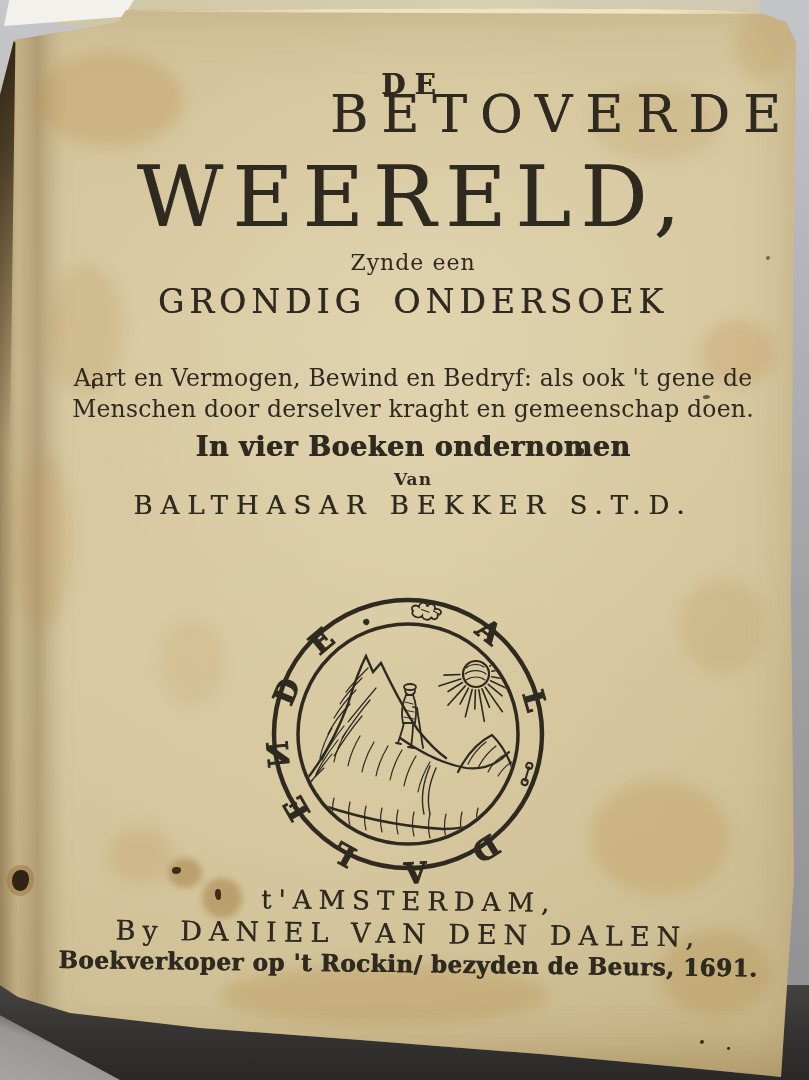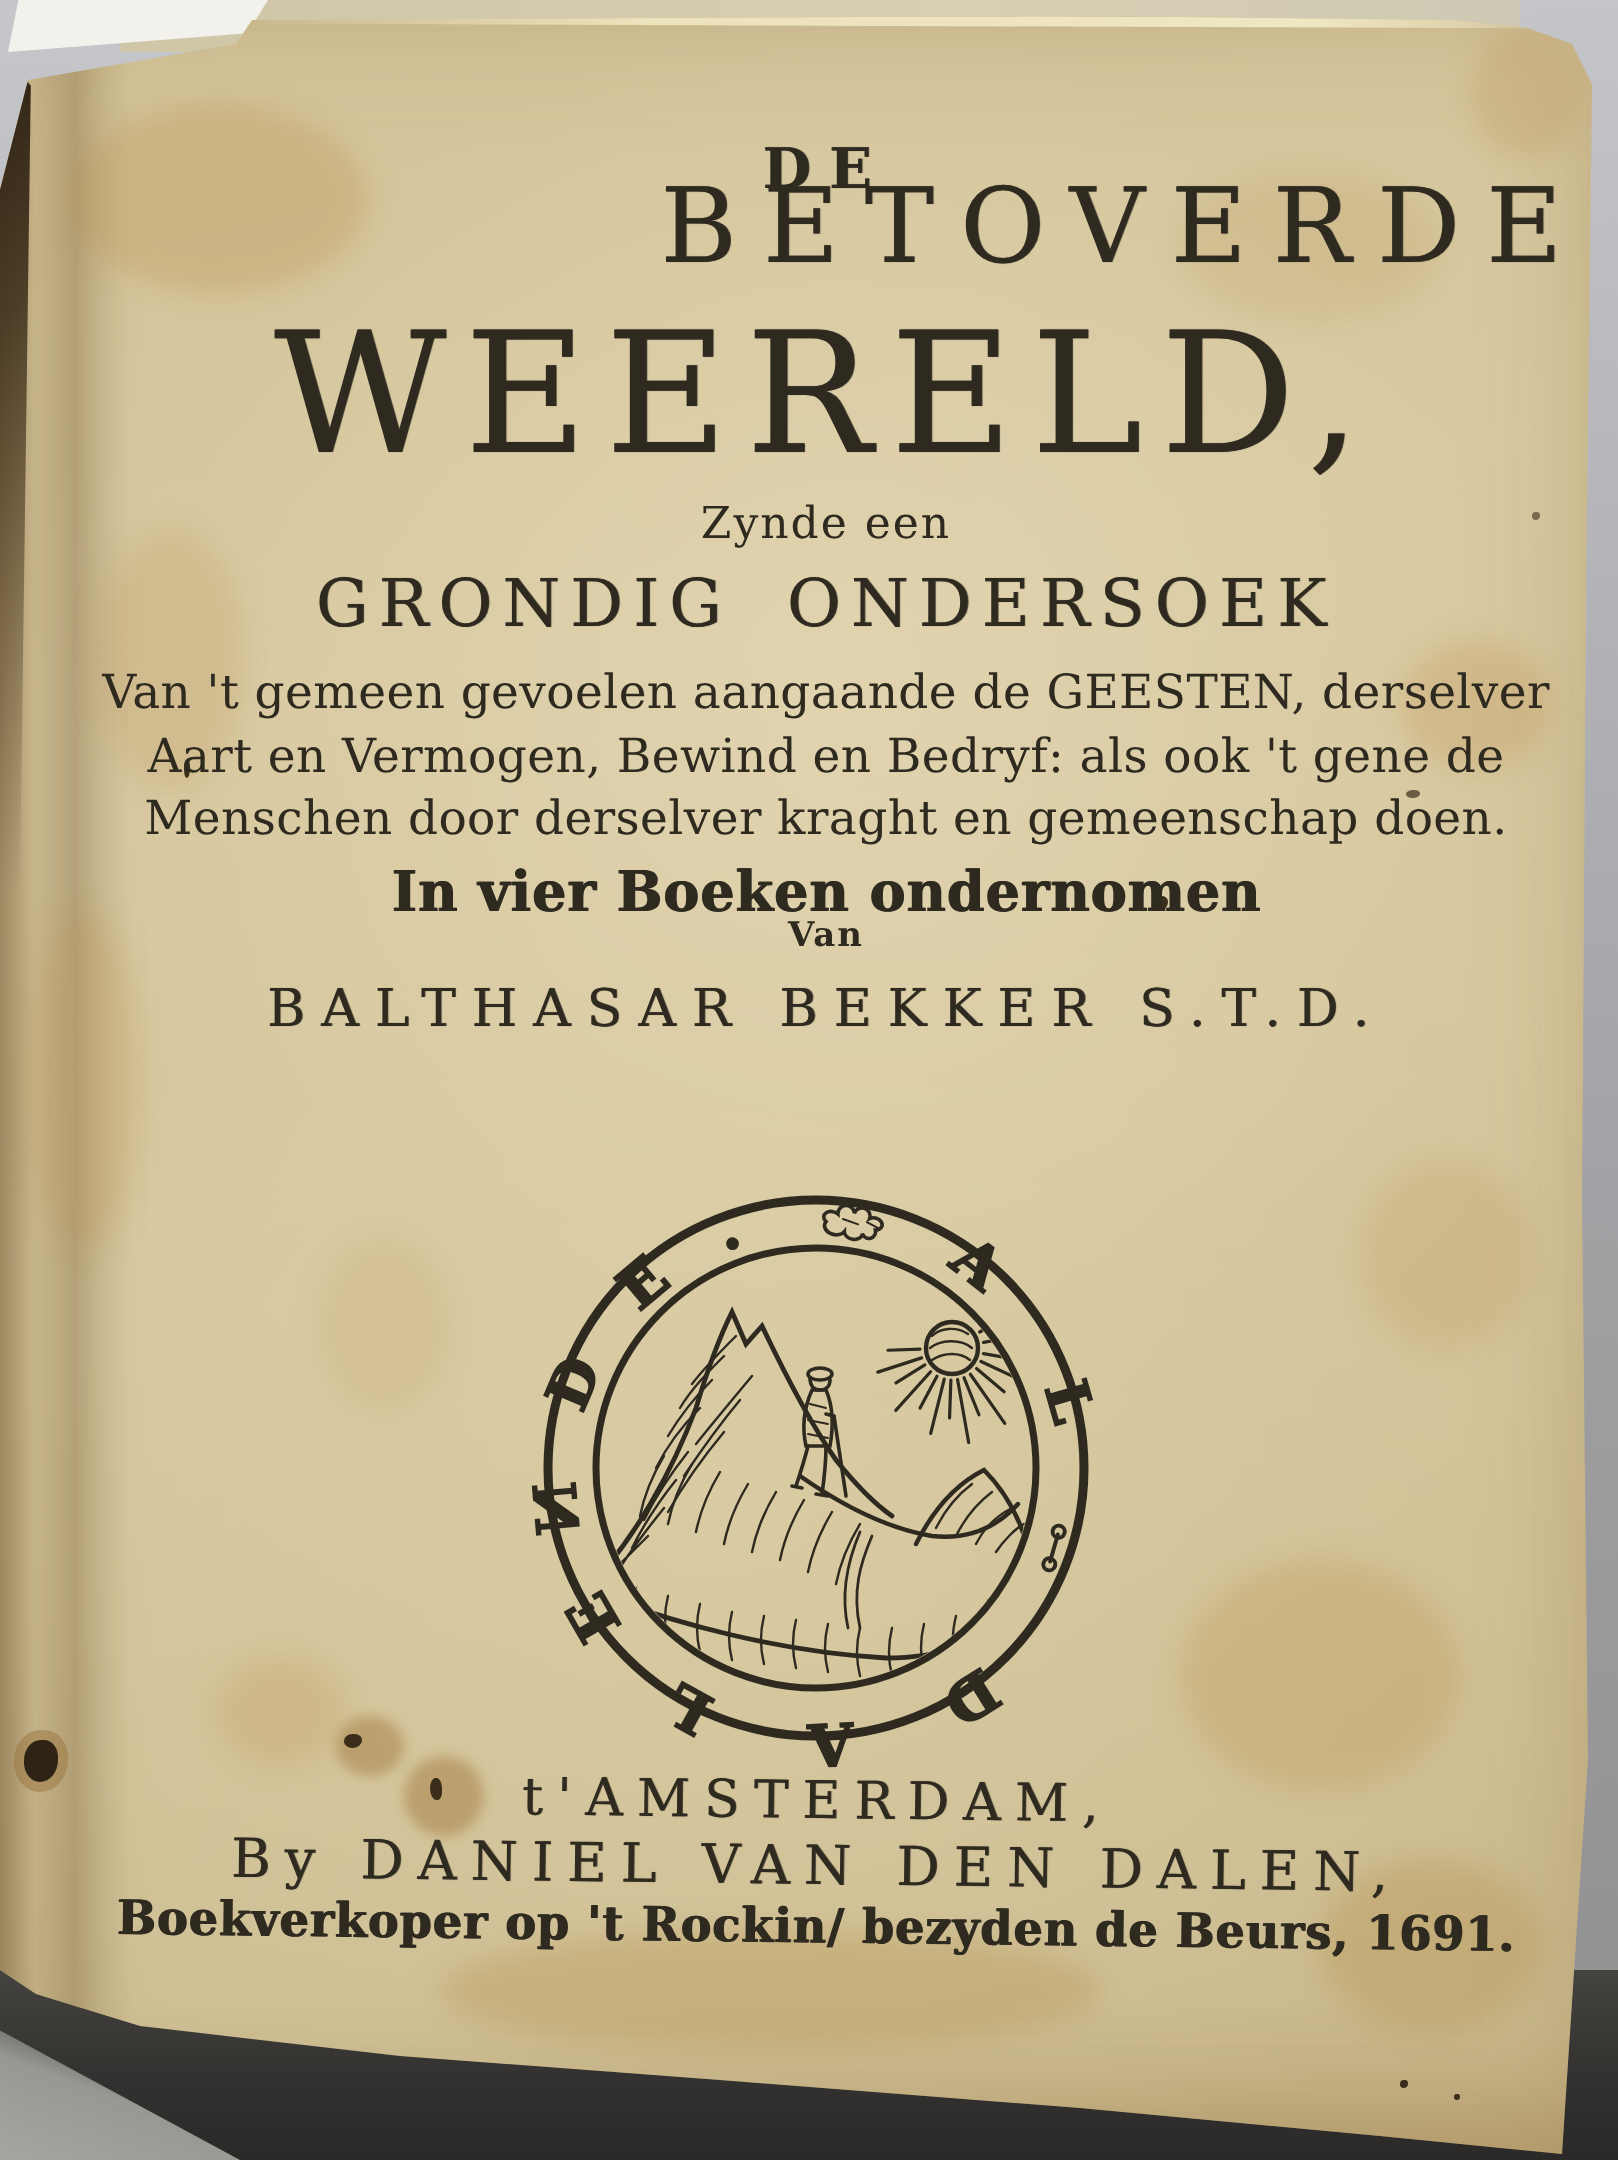--- a/index.html
+++ b/index.html
@@ -74,21 +74,21 @@
   
   .content{position:absolute;left:32px;top:0;width:762px;height:1080px;color:#2e2a20;text-align:center;}
   .content div{position:absolute;left:0;right:0;}
   .t-lead   {top:36px; font-size:28px;letter-spacing:9px; font-weight:600;margin-top:32px;}
   .t-line1  {top:84px; font-size:52px;letter-spacing:13px;font-weight:500;text-align:right;}
   .t-line2  {top:148px;font-size:84px;letter-spacing:9px; font-weight:500;}
   .t-zynde  {top:250px;font-size:22px;letter-spacing:1px;}
   .t-grondig{top:282px;font-size:33px;letter-spacing:5px;word-spacing:12px;font-weight:500;}
   .t-par    {top:331px;font-size:23.5px;line-height:31.5px;letter-spacing:.2px;}
   .t-series {top:431px;font-size:27px;}
-  .t-van    {top:458px;font-size:17px;font-weight:700;letter-spacing:1px;}
+  .t-van    {top:469px;font-size:17px;font-weight:700;letter-spacing:1px;}
   .t-author {top:490px;font-size:26px;letter-spacing:8px;font-weight:500;}
   .t-role   {top:520px;font-size:19px;font-weight:700;}
   .imprint  {position:absolute;left:0;right:0;top:0;height:100%;transform:rotate(.7deg);}
   .t-city   {top:886px;font-size:26px;letter-spacing:7px;font-weight:500;}
   .t-pub    {top:918px;font-size:27px;letter-spacing:7px;font-weight:500;}
   .t-addr   {top:950px;font-size:23px;letter-spacing:0;}
   .blackletter{font-weight:700;text-shadow:.7px 0 0 currentColor;letter-spacing:.5px;
                transform:scaleY(1.04);}
   .inked{text-shadow:.4px 0 .4px rgba(46,42,32,.85);}
 
@@ -138,21 +138,21 @@
     <div class="speck k7"></div>
     <div class="speck k8"></div>
 
     <div class="content">
       <div class="t-lead inked">DE</div>
       <div class="t-line1 inked">BETOVERDE</div>
       <div class="t-line2 inked">WEERELD,</div>
       <div class="t-zynde">Zynde een</div>
       <div class="t-grondig inked">GRONDIG ONDERSOEK</div>
       <div class="t-par">
-        <span>Van 't gemeen gevoelen aangaande de GEESTEN, derselver</span><br>
+        <br>
         <span>Aart en Vermogen, Bewind en Bedryf: als ook 't gene de</span><br>
         <span>Menschen door derselver kraght en gemeenschap doen.</span>
       </div>
       <div class="t-series blackletter">In vier Boeken ondernomen</div>
       <div class="t-van">Van</div>
       <div class="t-author inked">BALTHASAR BEKKER S.T.D.</div>
       <div class="imprint">
         <div class="t-city inked">t'AMSTERDAM,</div>
         <div class="t-pub inked">By DANIEL VAN DEN DALEN,</div>
         <div class="t-addr blackletter">Boekverkoper op 't Rockin/ bezyden de Beurs, 1691.</div>

